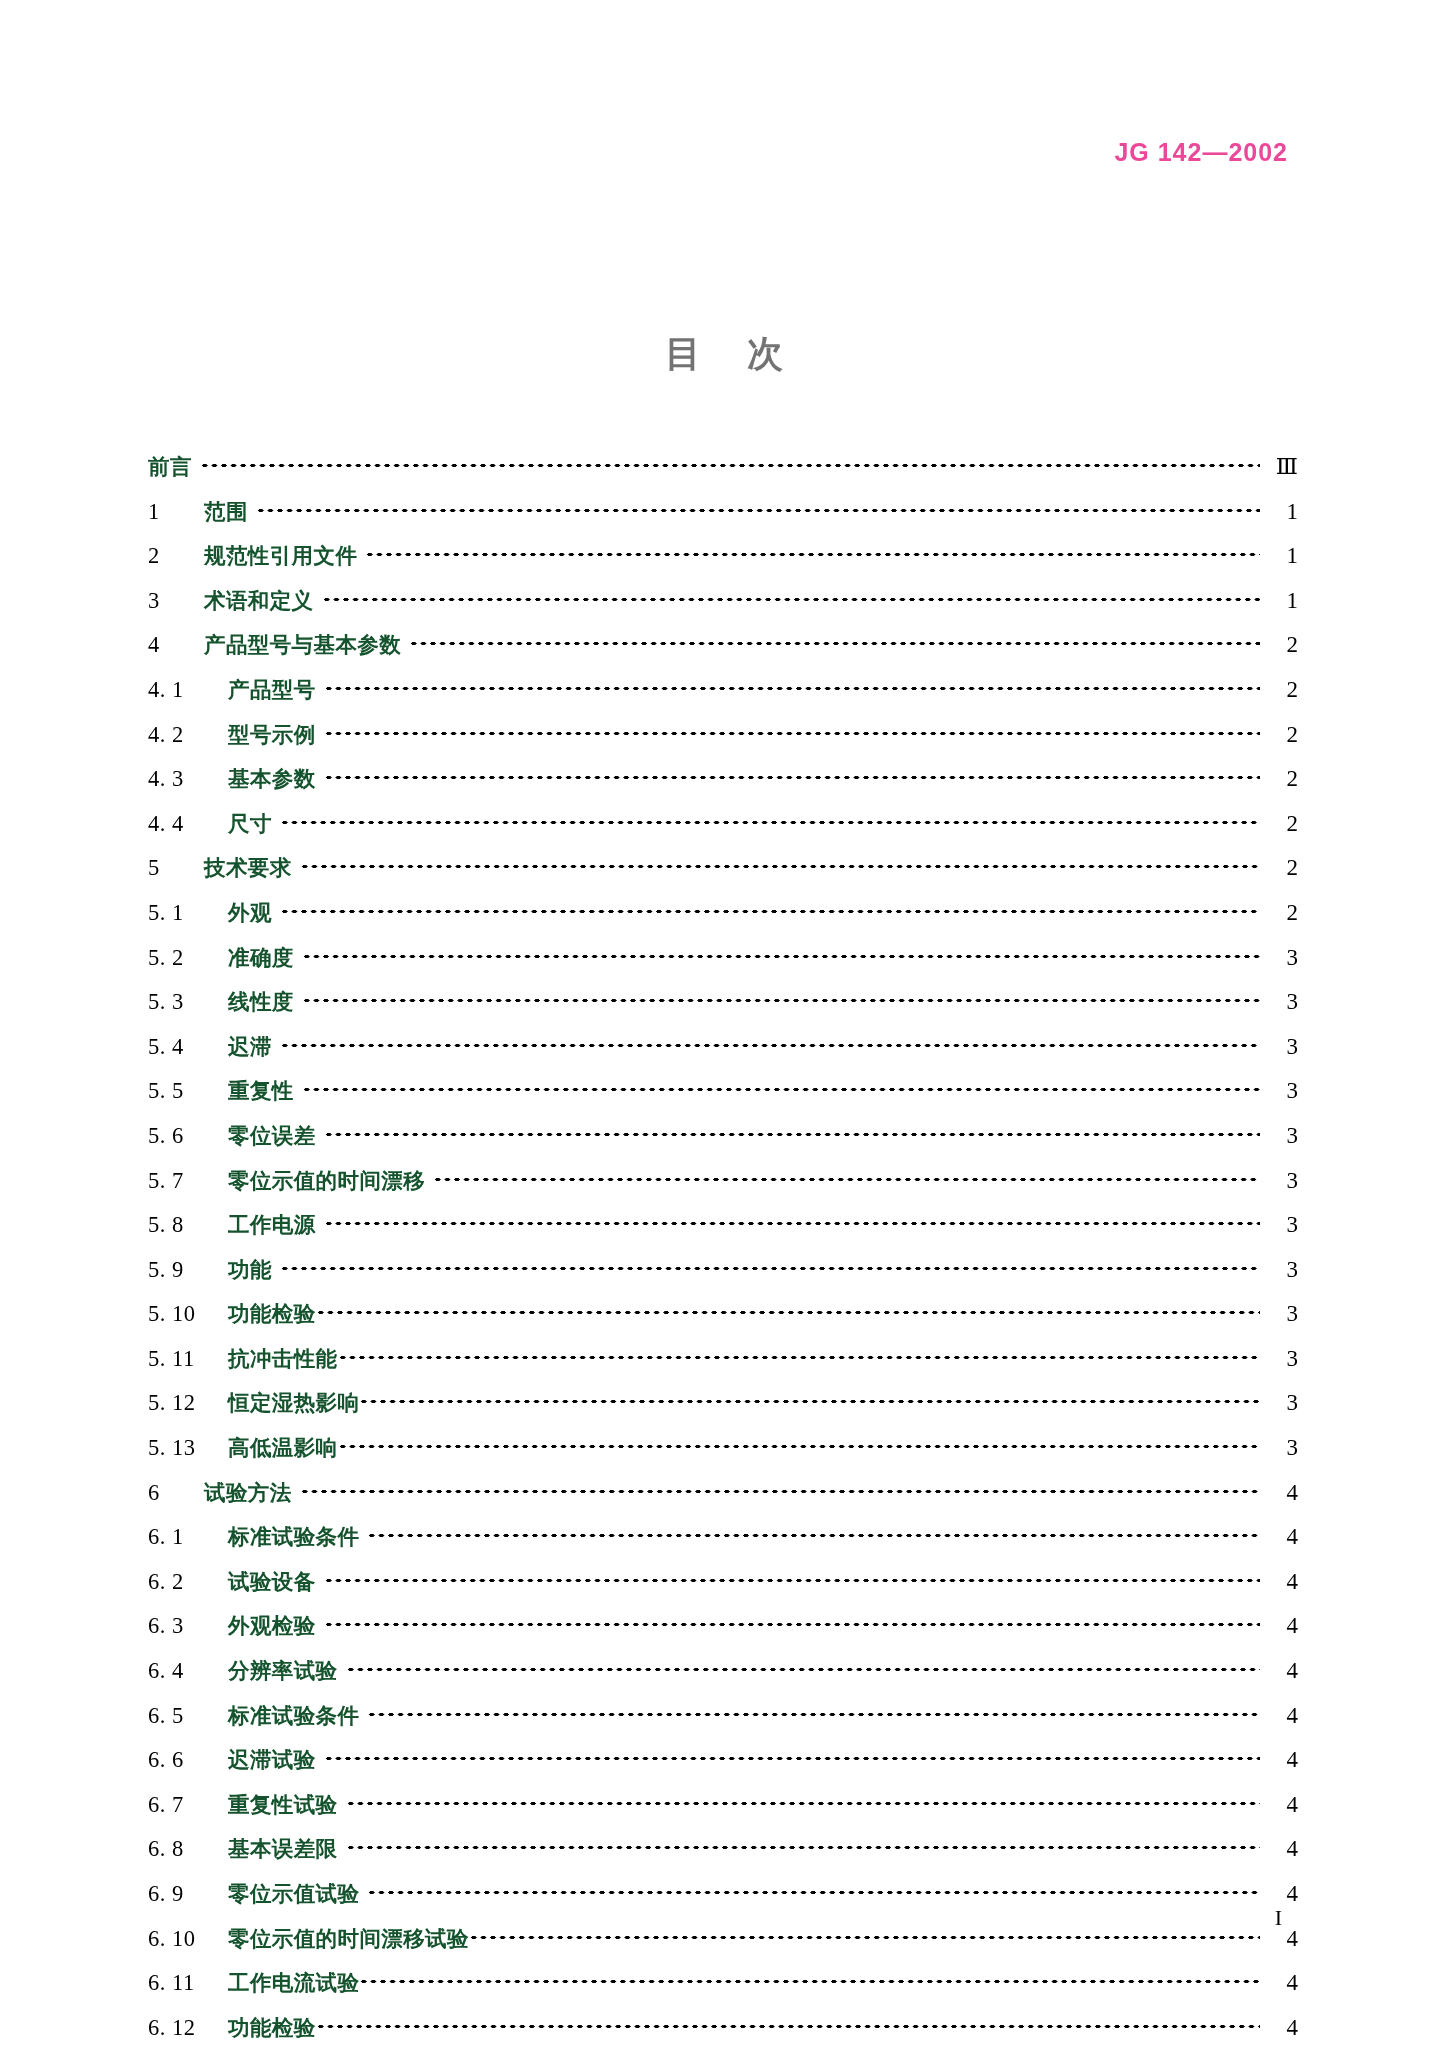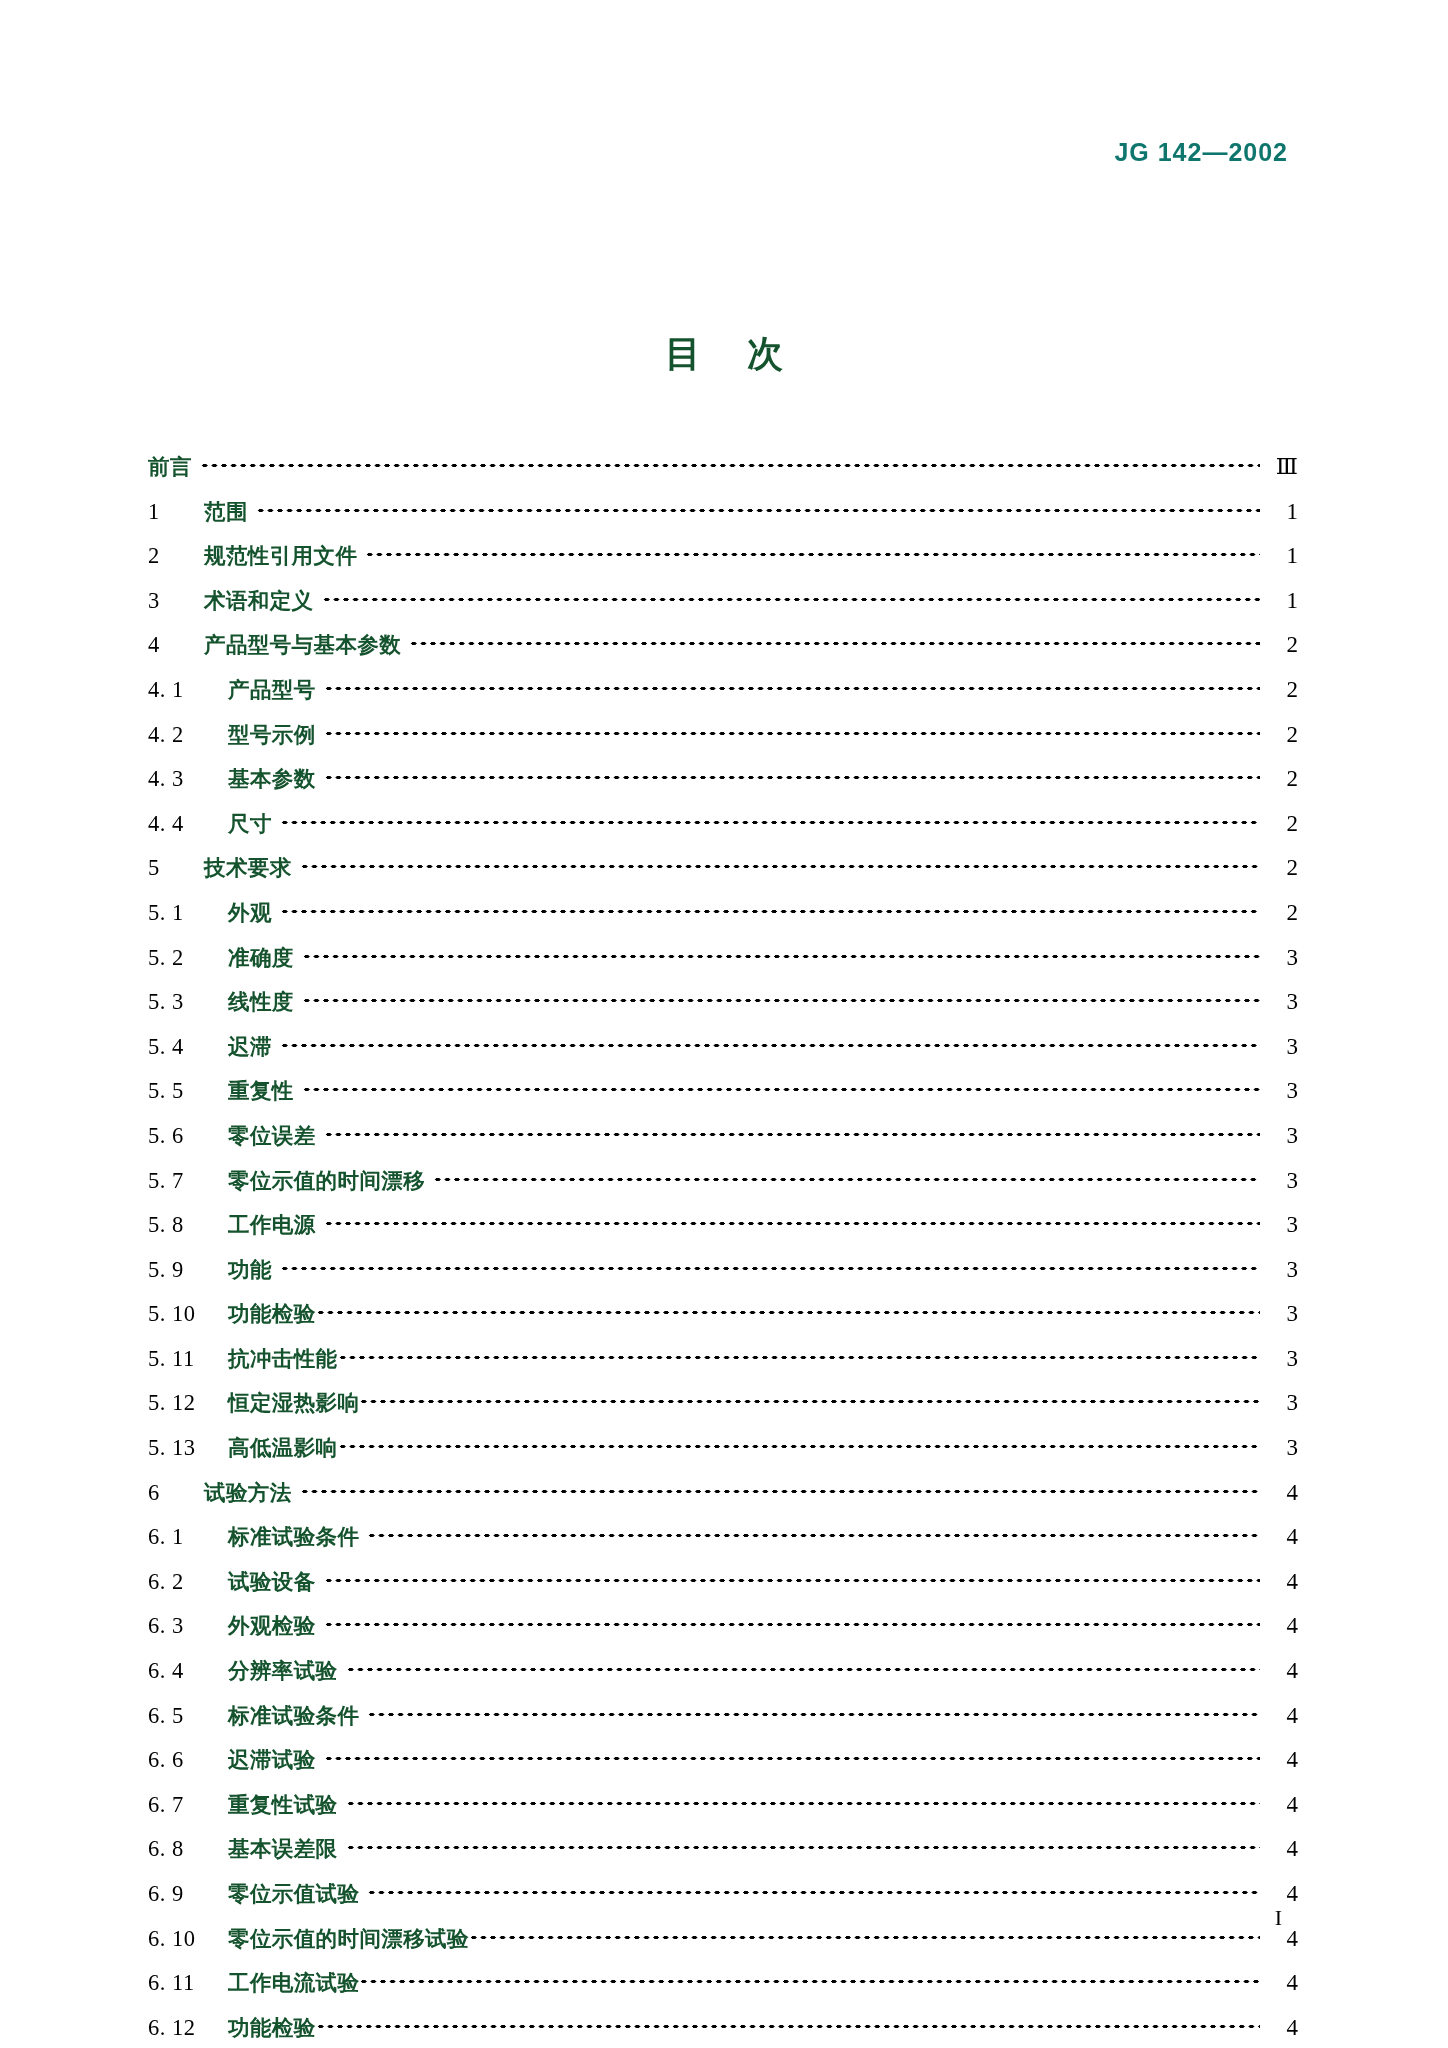--- a/index.html
+++ b/index.html
@@ -24,34 +24,34 @@
   .doc-header {
     position: absolute;
     top: 138px;
     left: 0;
     right: 160px;
     text-align: right;
     font-family: "Liberation Sans", "DejaVu Sans", sans-serif;
     font-weight: bold;
     font-size: 25px;
     letter-spacing: 1px;
-    color: #0f766e;
+    color: #ec4899;
   }
 
   
   .doc-title {
     position: absolute;
     top: 330px;
     left: 0;
     right: 0;
     text-align: center;
     font-family: Liberation Sans, sans-serif;
     font-weight: bold;
     font-size: 36px;
-    color: #14532d;
+    color: #737373;
   }
   .doc-title .sp { display: inline-block; width: 46px; }
 
   
   .toc {
     position: absolute;
     top: 452px;
     left: 148px;
     width: 1150px;
   }

